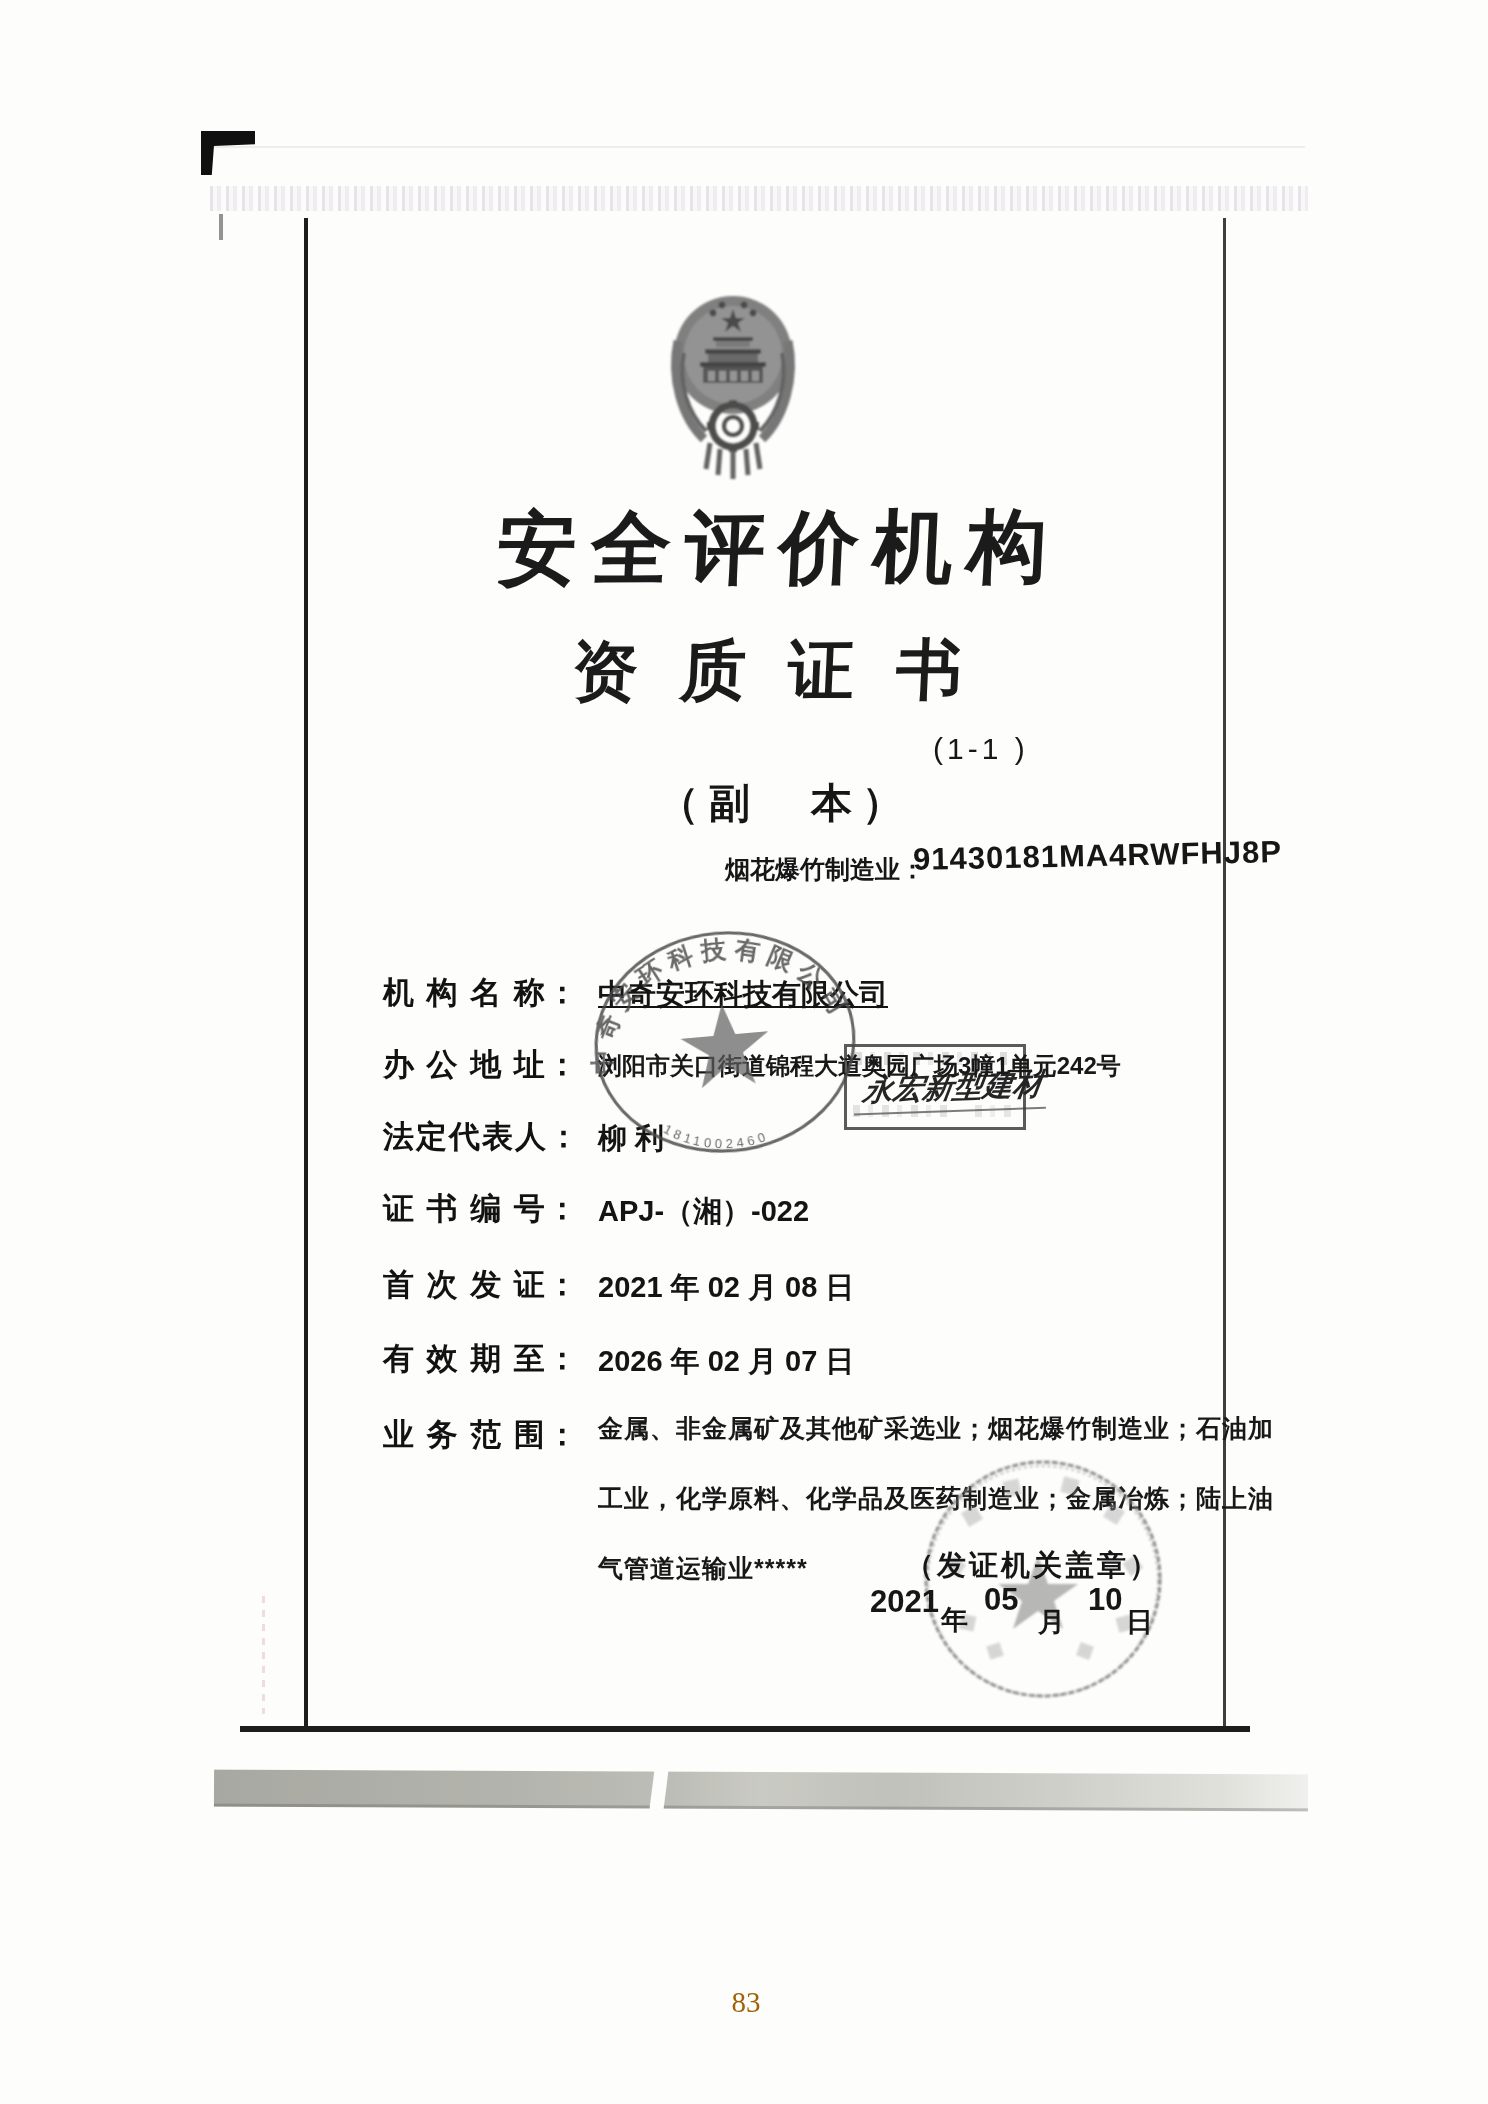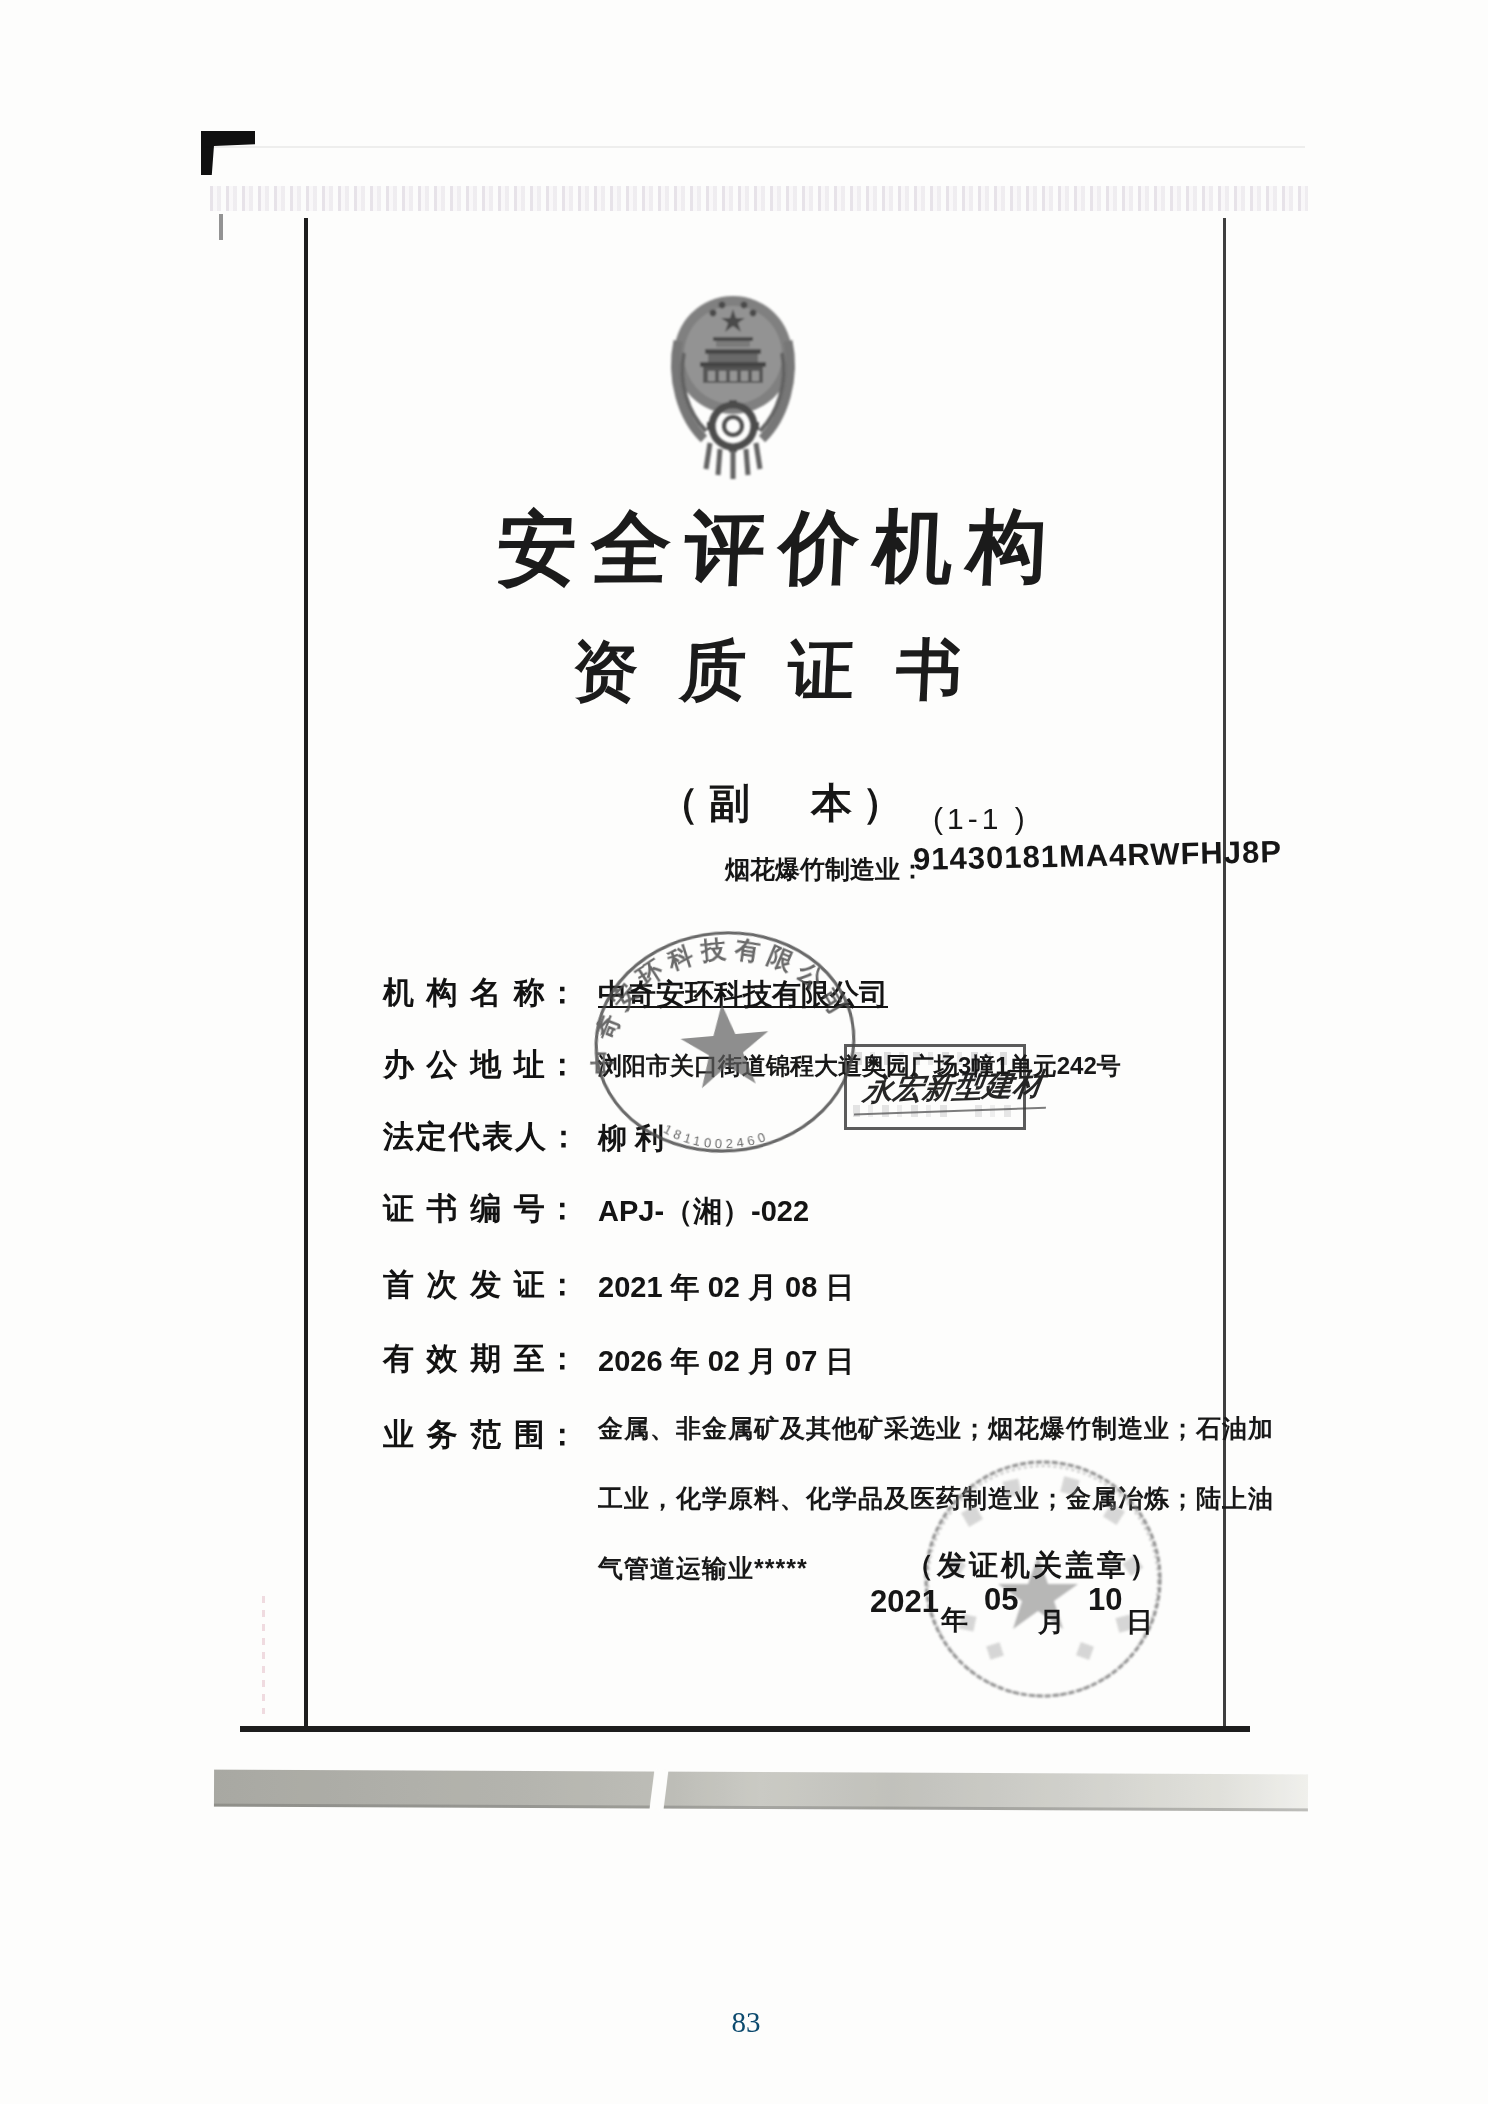--- a/index.html
+++ b/index.html
@@ -46,21 +46,21 @@
   .copy-index{font-size:30px;font-weight:400;letter-spacing:4px;white-space:nowrap;}
   .credit-label{font-size:25px;font-weight:700;white-space:nowrap;}
   .credit-code{font-size:31px;font-weight:700;letter-spacing:1px;transform:rotate(-1.2deg);white-space:nowrap;}
   .field-label{font-size:31px;font-weight:700;letter-spacing:2px;white-space:nowrap;color:#121212;}
   .field-value{font-size:29px;font-weight:700;white-space:nowrap;color:#141414;}
   .field-value-sm{font-size:24px;font-weight:700;white-space:nowrap;color:#181818;}
   .scope-line{font-size:25px;font-weight:700;white-space:nowrap;color:#181818;letter-spacing:1px;}
   .seal-caption{font-size:29px;font-weight:700;letter-spacing:3px;white-space:nowrap;}
   .date-num{font-size:31px;font-weight:700;white-space:nowrap;}
   .date-unit{font-size:27px;font-weight:700;white-space:nowrap;}
-  .page-number{font-family:"Liberation Serif", serif;font-size:29px;color:#0c4a6e;margin-top:20px;}
+  .page-number{font-family:"Liberation Serif", serif;font-size:29px;color:#a16207;}
   
   .overlay-stamp{
     border:3px solid rgba(45,45,45,.78);
     background:rgba(255,255,255,.0);
   }
   .overlay-smudge{
     background:repeating-linear-gradient(90deg,
       rgba(95,95,100,.40) 0 7px, transparent 7px 15px,
       rgba(120,120,125,.30) 15px 20px, transparent 20px 29px);
     filter:blur(.4px);
@@ -131,21 +131,21 @@
       <filter id="emblemBlur" x="-10%" y="-10%" width="120%" height="120%">
         <feGaussianBlur stdDeviation="1.1"></feGaussianBlur>
       </filter>
     </defs>
   </svg>
 
   <div class="abs title-calligraphy" style="left:497px;top:508px;">安全评价机构</div>
   <div class="abs title-calligraphy title2" style="left:572px;top:638px;">资质证书</div>
 
   <div class="abs copy-label" style="left:658px;top:764px;">（副　本）</div>
-  <div class="abs copy-index" style="left:933px;top:802px;">(1-1 )</div>
+  <div class="abs copy-index" style="left:933px;top:732px;">(1-1 )</div>
 
   <div class="abs credit-label" style="left:725px;top:853px;">烟花爆竹制造业：</div>
   <div class="abs credit-code" style="left:913px;top:838px;">91430181MA4RWFHJ8P</div>
 
   <div class="abs overlay-stamp" style="left:844px;top:1044px;width:176px;height:80px;">
     <div class="abs overlay-smudge" style="left:8px;top:5px;width:155px;height:13px;opacity:.5;"></div>
     <div class="abs handwritten" style="left:10px;top:20px;">永宏新型建材</div>
     <div class="abs overlay-smudge" style="left:6px;top:58px;width:100px;height:12px;opacity:.4;"></div>
     <div class="abs overlay-smudge" style="left:128px;top:58px;width:38px;height:12px;opacity:.35;"></div>
   </div>

